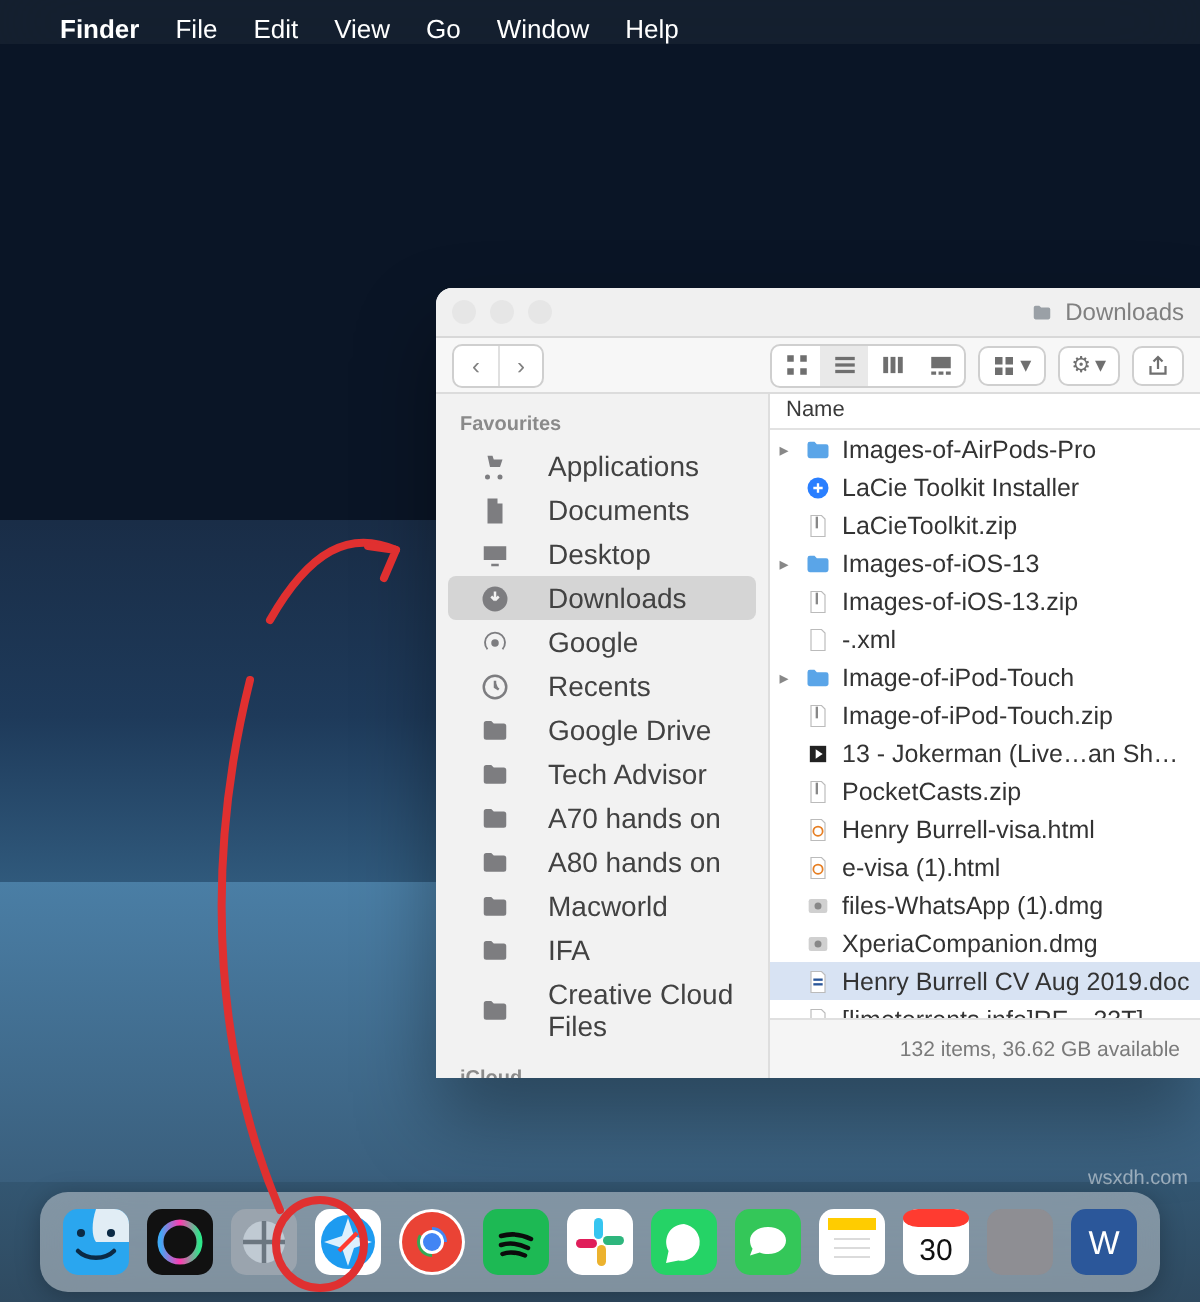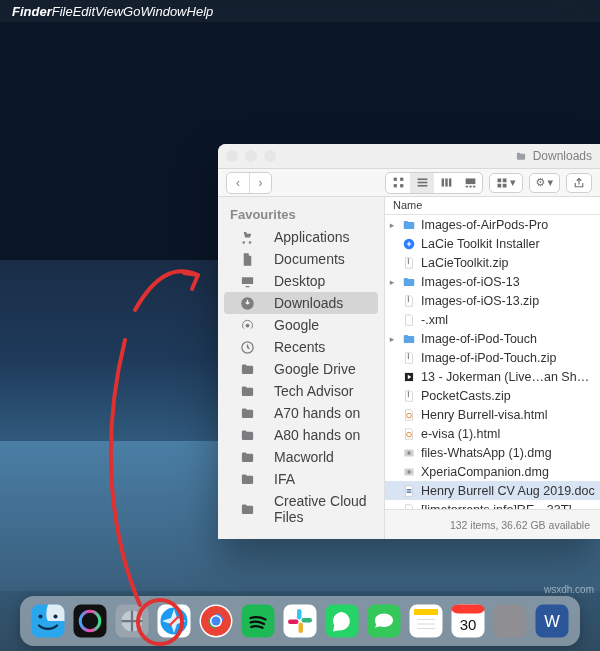--- a/index.html
+++ b/index.html
@@ -1,20 +1,20 @@
 <!DOCTYPE html>
 <html><head>
 <meta charset="utf-8">
 <style>
 * { margin:0; padding:0; box-sizing:border-box; font-family:-apple-system,BlinkMacSystemFont,"Helvetica Neue",sans-serif; }
 body { width:600px; height:651px; overflow:hidden; position:relative; }
 #desktop { position:absolute; inset:0; background:linear-gradient(180deg,#0b1a2e 0%,#16243a 30%,#1e3a5a 55%,#3a6b8f 75%,#2f4a60 100%); }
 #desktop::before { content:""; position:absolute; top:0;left:0;right:0;height:260px;background:#0a1526; }
 #desktop::after { content:""; position:absolute; bottom:60px;left:0;right:0;height:150px;background:linear-gradient(180deg,#4a7ea5,#3a5f7d); }
-#menubar { position:absolute; top:0;left:0;right:0;height:22px; background:rgba(30,40,55,.55); backdrop-filter:blur(20px); display:flex; align-items:center; color:#fff; font-size:13px; padding:0 12px; z-index:100;font-style:italic; }
+#menubar { position:absolute; top:0;left:0;right:0;height:22px; background:rgba(30,40,55,.55); backdrop-filter:blur(20px); display:flex; align-items:flex-end; color:#fff; font-size:13px; padding:0 12px; gap:18px; z-index:100; }
 #menubar .apple { font-size:14px; }
 #menubar .app { font-weight:600; }
 #menubar .item { cursor:default; }
 
 #finder-window { position:absolute; left:218px; top:144px; width:382px; height:395px; background:#ececec; border-radius:8px 0 0 0; box-shadow:0 20px 40px rgba(0,0,0,.35); overflow:hidden; z-index:50; display:flex; flex-direction:column; }
 .titlebar { height:25px; background:#f0f0f0; border-bottom:1px solid #d8d8d8; display:flex; align-items:center; padding:0 8px; font-size:12px; color:#6b6b6b; }
 .traffic { display:flex; gap:7px; margin-right:auto; }
 .tl { width:12px;height:12px;border-radius:50%; }
 .tl.r{background:#e6e6e6;}.tl.y{background:#e6e6e6;}.tl.g{background:#e6e6e6;}
 .titlebar .tfolder { width:14px;height:11px;margin-right:5px;fill:#9aa0a6; }
@@ -26,21 +26,21 @@
 .navbtn + .navbtn { border-left:1px solid #e0e0e0; }
 .tool-spacer { flex:1; }
 .viewseg { display:flex; background:#fff; border:1px solid #cfcfcf; border-radius:5px; overflow:hidden; }
 .vbtn { width:24px;height:20px;display:flex;align-items:center;justify-content:center;color:#6f6f6f; }
 .vbtn.active { background:#e9e9e9; }
 .vbtn svg{width:13px;height:13px;fill:#6f6f6f;}
 .tool-btn { min-width:26px;height:20px;background:#fff;border:1px solid #cfcfcf;border-radius:5px;display:flex;align-items:center;justify-content:center;color:#6f6f6f;font-size:11px;gap:2px;padding:0 6px; }
 
 .body { flex:1; display:flex; min-height:0; }
 .sidebar { width:167px; background:#f2f2f2; border-right:1px solid #dedede; overflow-y:auto; padding:6px 0 10px; }
-.sb-head { font-size:13px; color:#8a8a8a; font-weight:600; padding:4px 12px 4px 12px; }
+.sb-head { font-size:10px; color:#8a8a8a; font-weight:600; padding:4px 12px 4px 12px; }
 .sb-item { display:flex; align-items:center; gap:19px; padding:3px 10px 3px 16px; font-size:14px; color:#424242; border-radius:4px; margin:0 6px; }
 .sb-item.active { background:#d5d5d5; }
 .sb-item .sico { width:15px;height:15px;display:flex;align-items:center;justify-content:center;color:#7d7d80; }
 .sb-item .sico svg{width:15px;height:15px;fill:#7d7d80;}
 
 .filepane { flex:1; display:flex; flex-direction:column; background:#ffffff; min-width:0; }
 .col-header { height:18px; border-bottom:1px solid #e2e2e2; font-size:11px; color:#3a3a3a; padding:2px 8px; background:#fff; }
 .filelist { flex:1; overflow-y:auto; font-size:12.5px; color:#333; }
 .frow { display:flex; align-items:center; gap:4px; padding:1.5px 4px 1.5px 2px; white-space:nowrap; overflow:hidden; text-overflow:ellipsis; }
 .frow.sel { background:#d8e3f3; }

